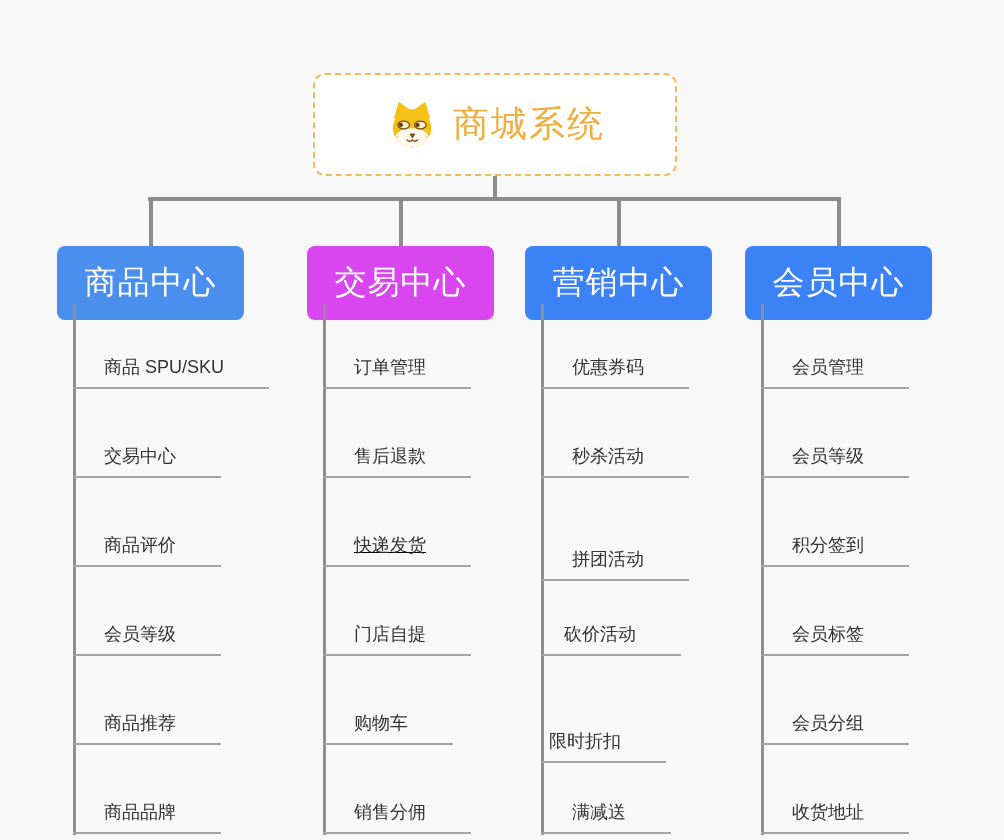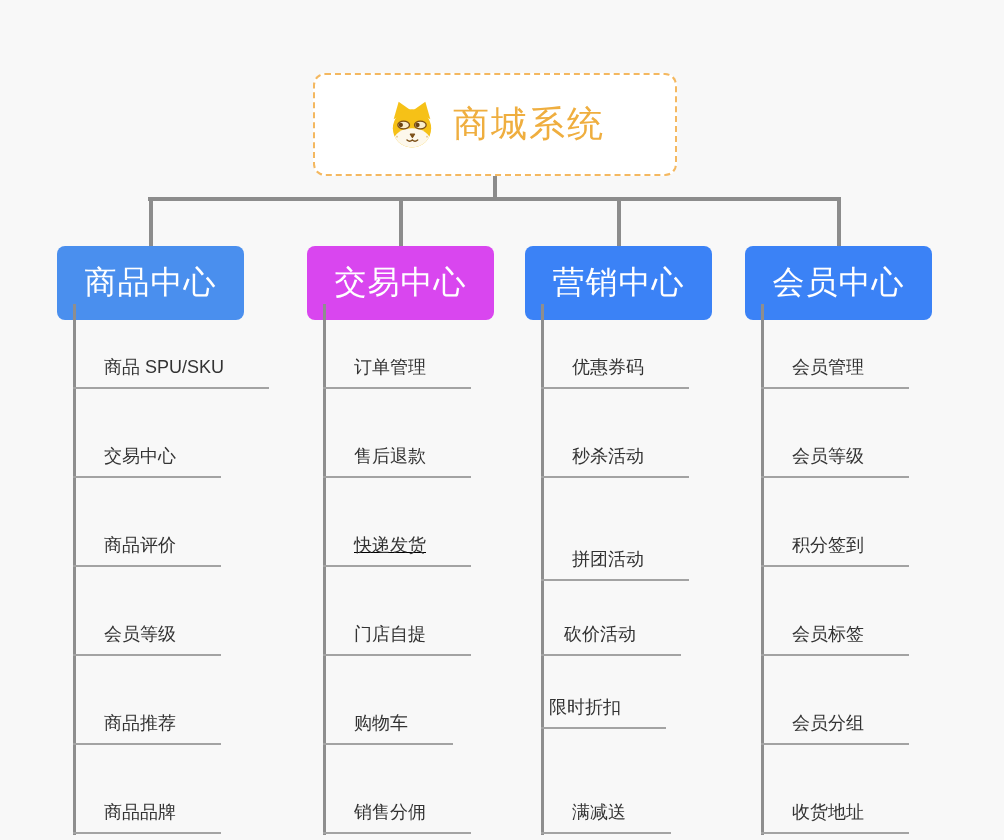--- a/index.html
+++ b/index.html
@@ -142,21 +142,21 @@
         </div>
         <div class="leaf" style="top: 186px;">
           <span>秒杀活动</span>
         </div>
         <div class="leaf" style="top: 289px;">
           <span>拼团活动</span>
         </div>
         <div class="leaf" style="top: 364px; padding-left: 23px;">
           <span>砍价活动</span>
         </div>
-        <div class="leaf" style="top: 437px; padding-left: 8px;">
+        <div class="leaf" style="top: 471px; padding-left: 8px;">
           <span>限时折扣</span>
         </div>
         <div class="leaf" style="top: 542px;">
           <span>满减送</span>
         </div>
       </div>
       <div class="branch" style="left: 745px;">
         <div class="line drop"></div>
         <div class="branch-header" style="background: #3b82f6;">会员中心</div>
         <div class="trunk line" style="background: rgb(142, 142, 142);"></div>

